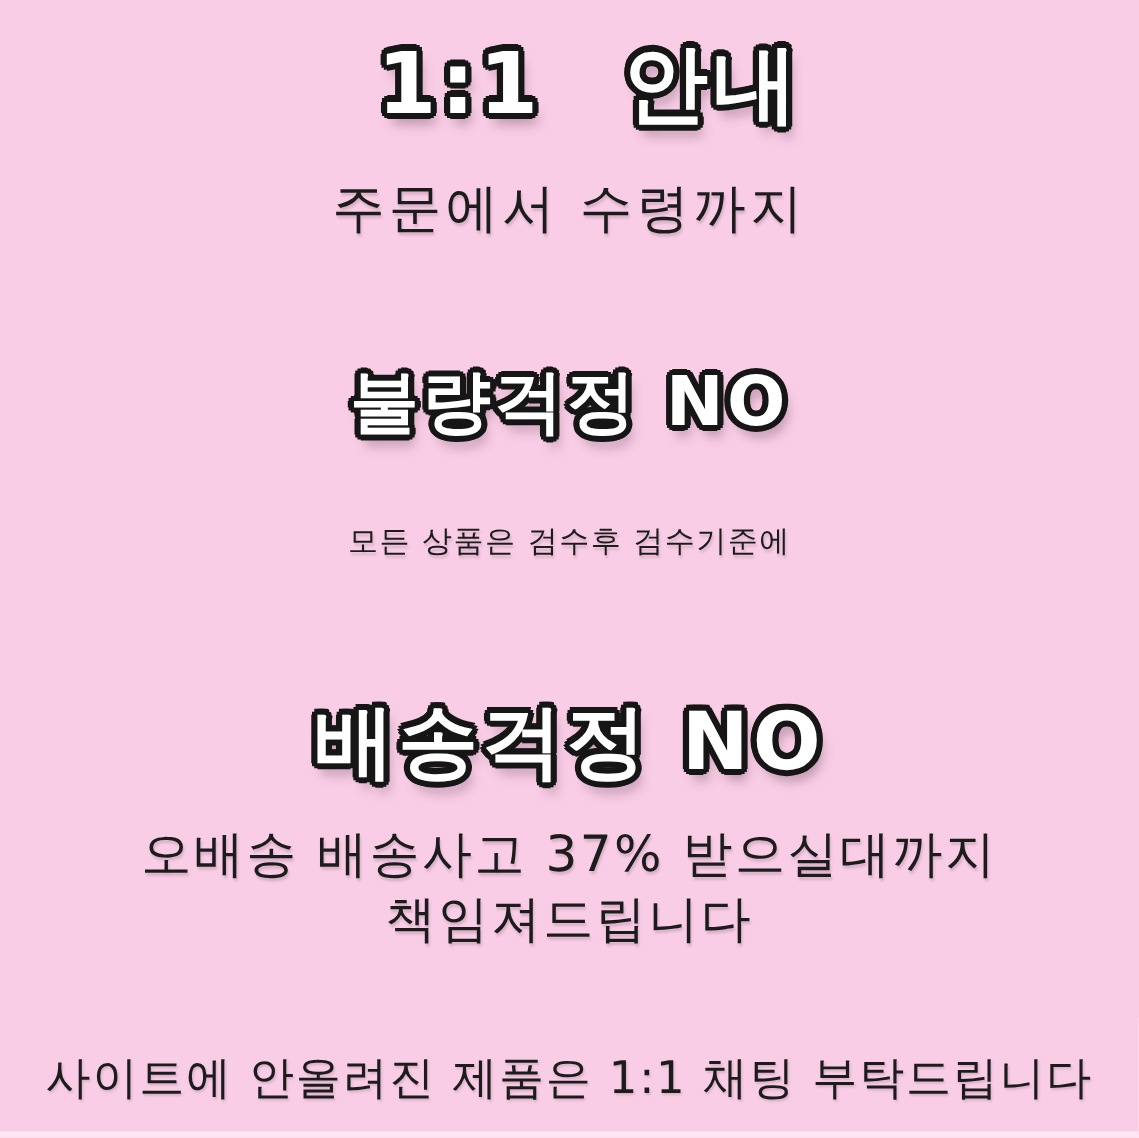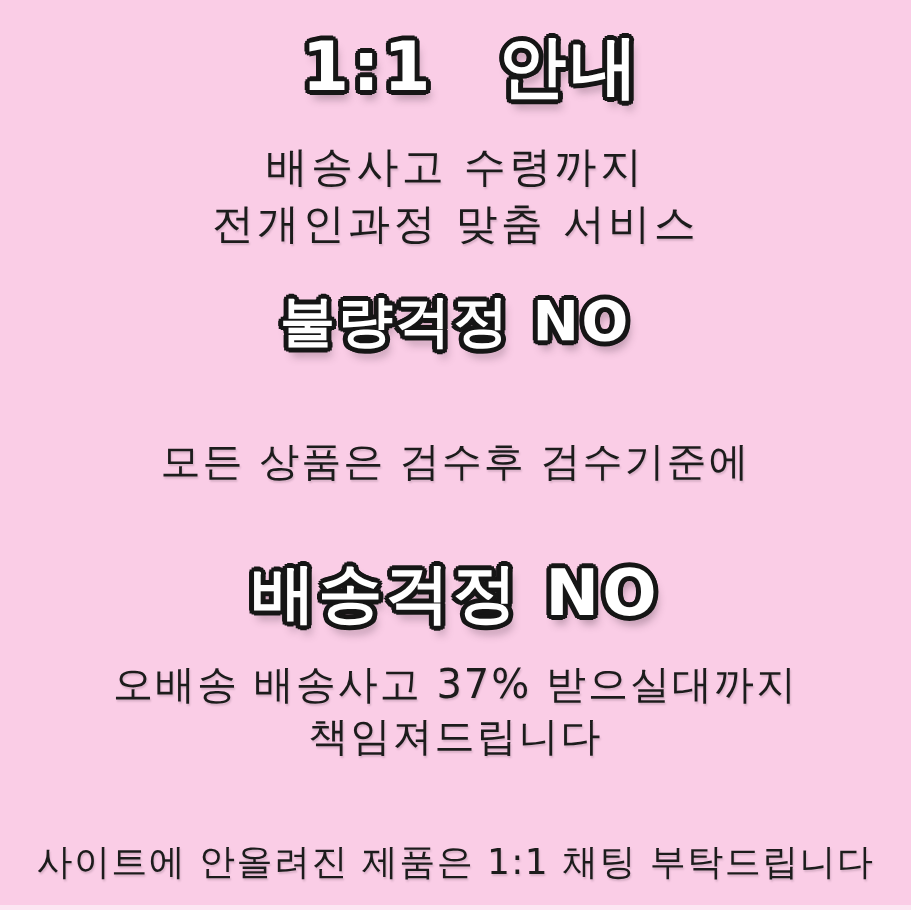--- a/index.html
+++ b/index.html
@@ -57,24 +57,23 @@
     font-size: 42px;
     line-height: 57px;
     letter-spacing: 0.08em;
   }
   .section-heading-1 {
     top: 285px;
     font-size: 55px;
   }
   .section-body-1 {
     top: 406px;
-    font-size: 40px;
+    font-size: 24px;
     line-height: 54px;
     letter-spacing: 0.05em;
-    margin-top: 28px;
   }
   .section-heading-2 {
     top: 550px;
     font-size: 64px;
   }
   .section-body-2 {
     top: 658px;
     font-size: 40px;
     line-height: 52px;
     letter-spacing: 0.05em;
@@ -94,22 +93,21 @@
   }
 </style>
 </head>
 <body>
 
 <div class="canvas">
 
   <div class="text-block bubble title">1:1 안내</div>
 
   <div class="text-block hand intro">
-    <div>배송사고 수령까지</div>
-    <div>전개인과정 맞춤 서비스</div>
+    <div>주문에서 수령까지</div>
   </div>
 
   <div class="text-block bubble section-heading-1">불량걱정 NO</div>
 
   <div class="text-block hand section-body-1">
     <div>모든 상품은 검수후 검수기준에</div>
   </div>
 
   <div class="text-block bubble section-heading-2">배송걱정 NO</div>
 

